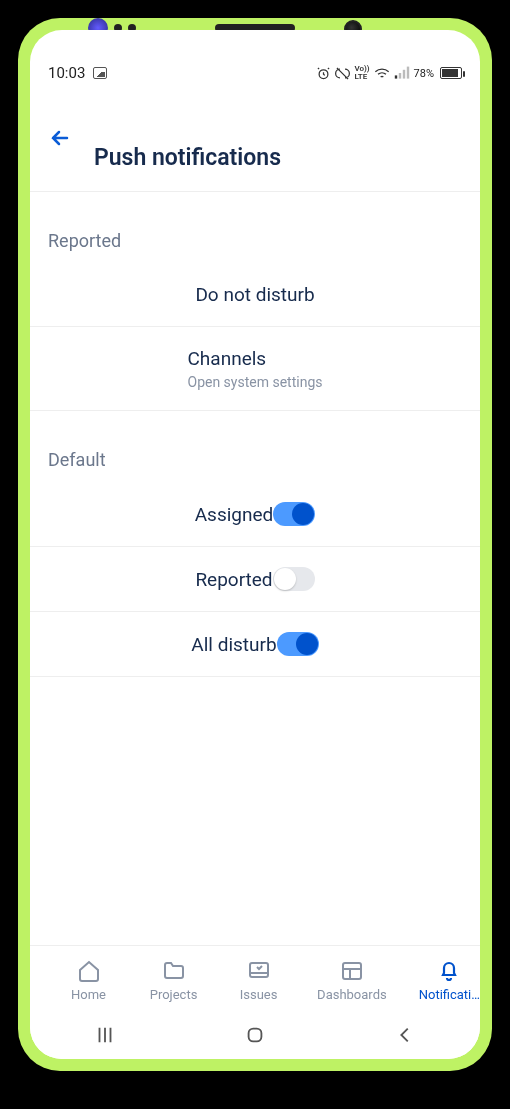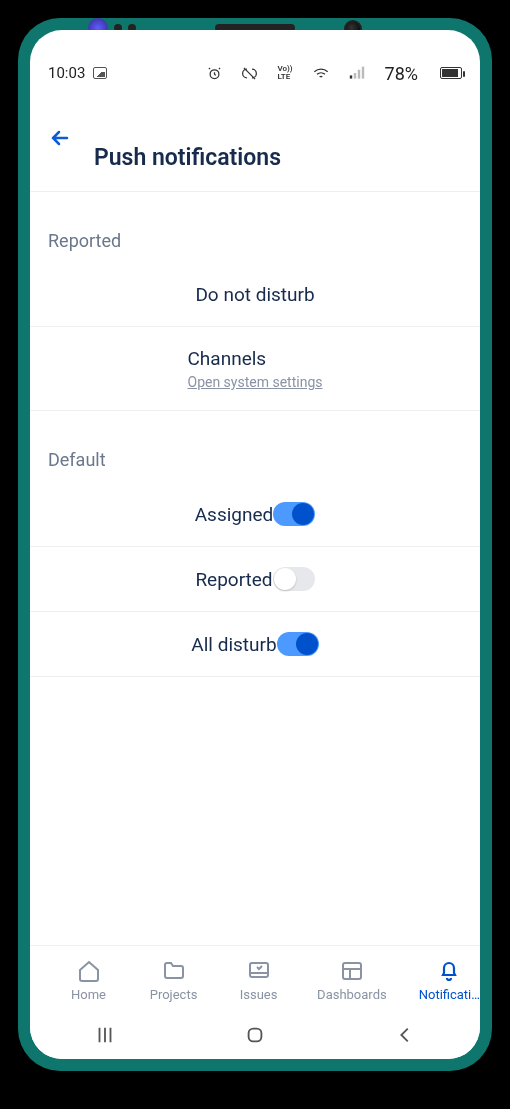--- a/index.html
+++ b/index.html
@@ -7,21 +7,21 @@
     width: 510px;
     height: 1109px;
     background: #000;
     font-family: -apple-system, BlinkMacSystemFont, "Segoe UI", Roboto, sans-serif;
     position: relative;
     overflow: hidden;
   }
   .phone-frame {
     position: absolute;
     top: 18px; left: 18px; right: 18px; bottom: 38px;
-    background: #0f766e;
+    background: #bef264;
     border-radius: 42px;
     padding: 12px;
   }
   .phone-inner {
     width: 100%;
     height: 100%;
     background: #fff;
     border-radius: 32px;
     overflow: hidden;
     position: relative;
@@ -53,22 +53,22 @@
     height: 34px;
     display: flex;
     align-items: center;
     justify-content: space-between;
     padding: 0 18px;
     font-size: 15px;
     color: #222;
     margin-top: 26px;
   }
   .status-left { display:flex; align-items:center; gap:8px; font-weight:400;}
-  .status-right { display:flex; align-items:center; gap:20px; font-size:13px;}
-  .status-right .pct { font-size:18px; }
+  .status-right { display:flex; align-items:center; gap:4px; font-size:13px;}
+  .status-right .pct { font-size:11px; }
   .pic-icon {
     width:14px;height:12px;border:1.5px solid #555;border-radius:2px;position:relative;
   }
   .pic-icon::after{content:"";position:absolute;bottom:1px;left:1px;right:1px;height:5px;background:linear-gradient(135deg,transparent 40%,#555 40%);}
   .battery {
     width:22px;height:12px;border:1.5px solid #333;border-radius:2px;position:relative;margin-left:2px;
   }
   .battery::after{content:"";position:absolute;right:-4px;top:3px;width:2px;height:6px;background:#333;border-radius:1px;}
   .battery::before{content:"";position:absolute;left:1px;top:1px;bottom:1px;width:78%;background:#333;}
   
@@ -83,21 +83,21 @@
   .content { flex:1; overflow:hidden; }
   .section-title {
     font-size:18px; color:#6b778c; padding: 38px 18px 12px;
   }
   .row {
     padding: 20px 18px;
     border-bottom: 1px solid #eee;
     display:flex; align-items:center; justify-content:center;
   }
   .row-label { font-size:19px; color:#172b4d; }
-  .row-sub { font-size:14px; color:#8993a4; margin-top:4px;text-decoration:underline;}
+  .row-sub { font-size:14px; color:#8993a4; margin-top:4px;}
   .row-text { display:flex; flex-direction:column; }
   
   .toggle {
     width:42px;height:24px;border-radius:12px;position:relative;cursor:pointer;
   }
   .toggle.on { background:#4c9aff; }
   .toggle.off { background:#e6e8ec; }
   .toggle .knob {
     position:absolute;top:1px;width:22px;height:22px;border-radius:50%;
     transition:left .15s;

